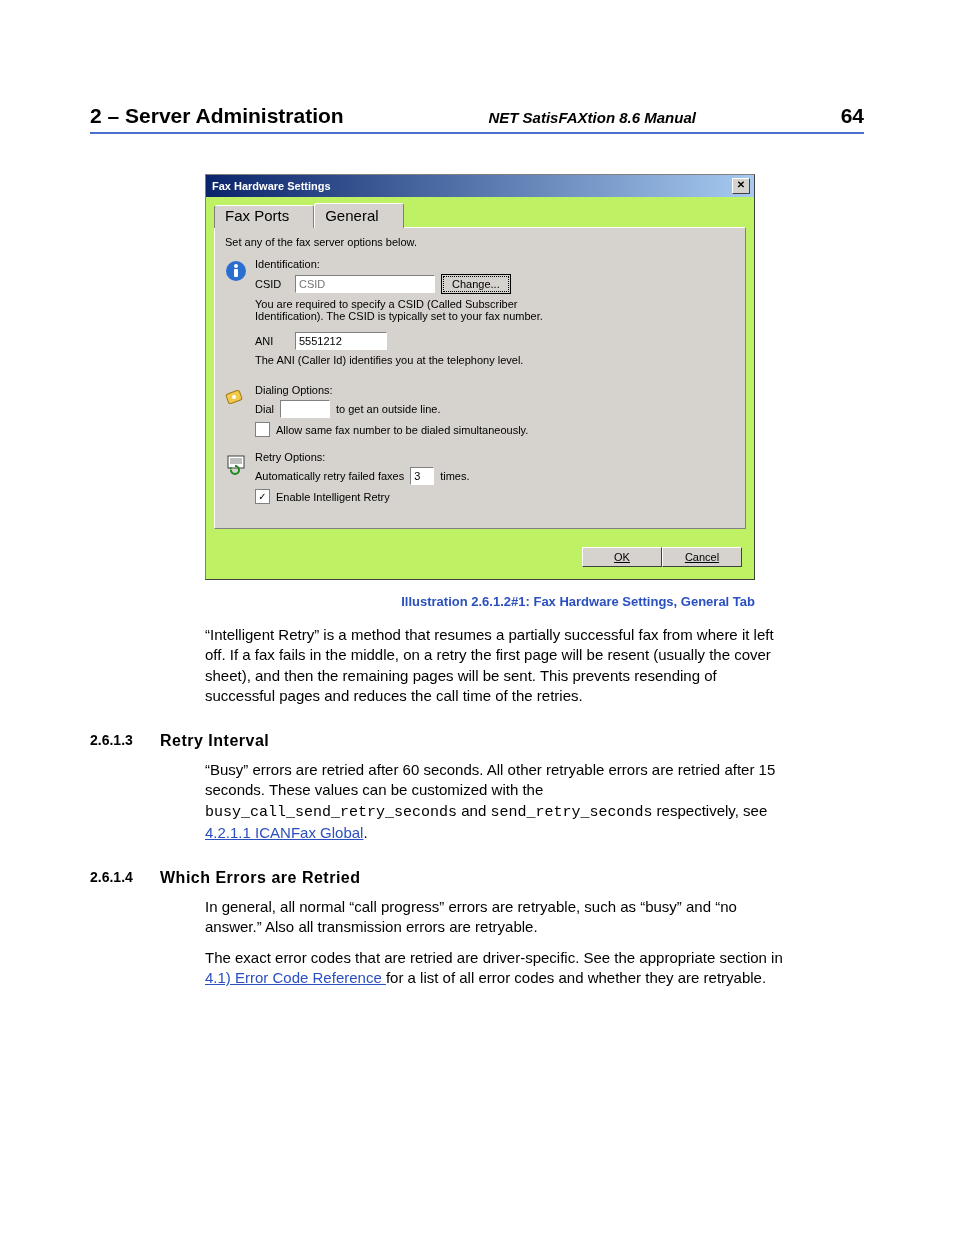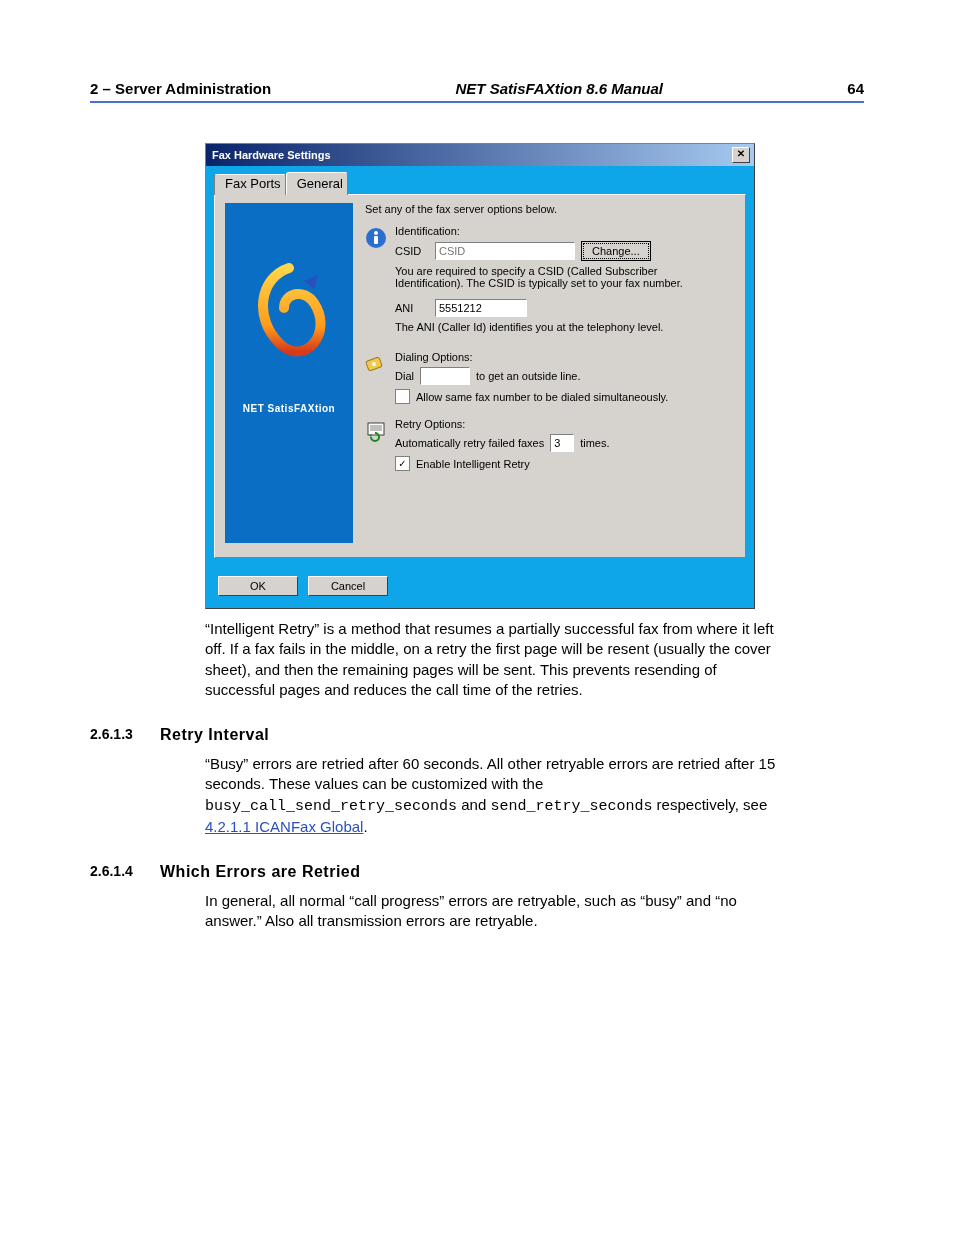--- a/index.html
+++ b/index.html
@@ -20,35 +20,36 @@
   .hdr {
     display: flex;
     justify-content: space-between;
     align-items: baseline;
     border-bottom: 2px solid #4a6fcf;
     padding-bottom: 4px;
     margin-bottom: 40px;
   }
   .hdr-left, .hdr-right {
     font-weight: bold;
-    font-size: 15px;
+    font-size: 21px;
+    margin-top: 24px;
   }
   .hdr-center {
     font-weight: bold;
     font-style: italic;
     font-size: 15px;
   }
 
   
   .dlg-wrap {
     margin-left: 115px;
     width: 550px;
   }
   .dlg {
-    background: #0ea5e9;
+    background: #bef264;
     border: 1px solid #808080;
     border-right-color: #404040;
     border-bottom-color: #404040;
     font-family: Tahoma, Arial, sans-serif;
     font-size: 11px;
     color: #000;
   }
   .titlebar {
     background: linear-gradient(to right, #0a246a, #a6caf0);
     color: #fff;
@@ -79,22 +80,22 @@
     display: flex;
     gap: 0;
     margin-bottom: -1px;
   }
   .tab {
     background: #d6d3ce;
     border: 1px solid #808080;
     border-bottom: none;
     border-top-left-radius: 3px;
     border-top-right-radius: 3px;
-    padding: 3px 4px 4px 10px;
-    font-size: 13px;
+    padding: 3px 24px 4px 10px;
+    font-size: 15px;
     position: relative;
   }
   .tab.inactive {
     border-top-color:#fff;
     margin-top: 2px;
     padding-top: 1px;
   }
   .tab.active {
     border-top-color:#fff;
     border-left-color:#fff;
@@ -185,22 +186,23 @@
   .chk {
     width:13px;height:13px;
     border:1px solid #808080;
     background:#fff;
     display:inline-flex;
     align-items:center;justify-content:center;
     font-size:10px;
   }
   .btnrow {
     display:flex;
-    gap:10px;
+    justify-content:flex-end;
     padding: 10px 12px 12px 12px;
+    text-decoration: underline;
   }
   .btnrow .winbtn { width:80px; text-align:center;}
 
   .caption {
     text-align: right;
     color: #2a4fbf;
     font-weight: bold;
     font-size: 13px;
     margin: 14px 0 16px 0;
   }
@@ -255,34 +257,20 @@
         <span class="closebtn">
           <span>✕</span>
         </span>
       </div>
       <div class="dlg-body">
         <div class="tabs">
           <div class="tab inactive"><span>Fax Ports</span></div>
           <div class="tab active"><span>General</span></div>
         </div>
         <div class="tabpage">
-          <div class="sidepanel">
-            <svg class="swirl" viewBox="0 0 80 100">
-              <defs>
-                <linearGradient id="g1" x1="0" y1="0" x2="0" y2="1">
-                  <stop offset="0" stop-color="#ffd54a"></stop>
-                  <stop offset="0.7" stop-color="#ff9a1a"></stop>
-                  <stop offset="1" stop-color="#d63a1a"></stop>
-                </linearGradient>
-              </defs>
-              <path d="M40 5 C10 15 5 55 30 80 C55 105 85 70 65 40 C55 25 35 30 35 45" fill="none" stroke="url(#g1)" stroke-width="10" stroke-linecap="round"></path>
-              <path d="M55 18 l14 -6 l-4 14 z" fill="#2a4fbf"></path>
-            </svg>
-            <div class="sidepanel-text">NET SatisFAXtion</div>
-          </div>
 
           <div class="optcol">
             <div class="toptext">Set any of the fax server options below.</div>
 
             <div class="secrow">
               <div class="seicon">
                 <svg width="22" height="22" viewBox="0 0 22 22">
                     <circle cx="11" cy="11" r="10" fill="#2a6fcf"></circle>
                     <circle cx="11" cy="6" r="2" fill="#fff"></circle>
                     <rect x="9" y="9" width="4" height="8" rx="1" fill="#fff"></rect>
@@ -352,31 +340,35 @@
 
           </div>
         </div>
       </div>
       <div class="btnrow">
         <button class="winbtn"><span>OK</span></button>
         <button class="winbtn"><span>Cancel</span></button>
       </div>
     </div>
 
+    <div class="caption">Illustration 2.6.1.2#1: Fax Hardware Settings, General Tab</div>
   </div>
 
   <div class="para">“Intelligent Retry” is a method that resumes a partially successful fax from where it left off. If a fax fails in the middle, on a retry the first page will be resent (usually the cover sheet), and then the remaining pages will be sent. This prevents resending of successful pages and reduces the call time of the retries.</div>
 
   <div class="section" style="margin-top:26px">
     <div class="secnum">2.6.1.3</div>
     <div class="sechead">Retry Interval</div>
   </div>
   <div class="para">
     <span>“Busy” errors are retried after 60 seconds. All other retryable errors are retried after 15 seconds. These values can be customized with the </span><span class="mono">busy_call_send_retry_seconds</span><span> and </span><span class="mono">send_retry_seconds</span><span> respectively, see </span><a href="#" class="link"><span>4.2.1.1 ICANFax Global</span></a><span>.</span>
   </div>
 
   <div class="section" style="margin-top:26px">
     <div class="secnum">2.6.1.4</div>
     <div class="sechead">Which Errors are Retried</div>
   </div>
   <div class="para">In general, all normal “call progress” errors are retryable, such as “busy” and “no answer.” Also all transmission errors are retryable.</div>
+  <div class="para">
+    <span>The exact error codes that are retried are driver-specific. See the appropriate section in </span><a href="#" class="link"><span>4.1) Error Code Reference </span></a><span>for a list of all error codes and whether they are retryable.</span>
+  </div>
 
 </div>
 
 </body></html>

